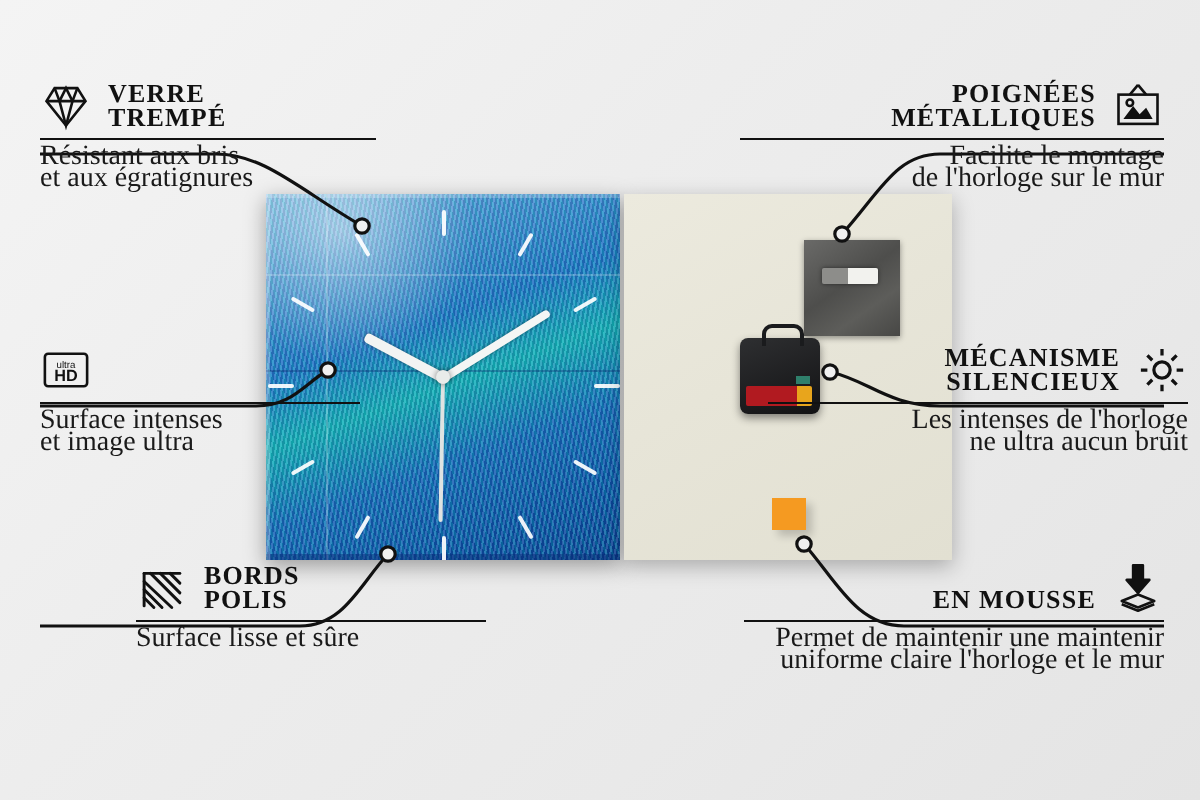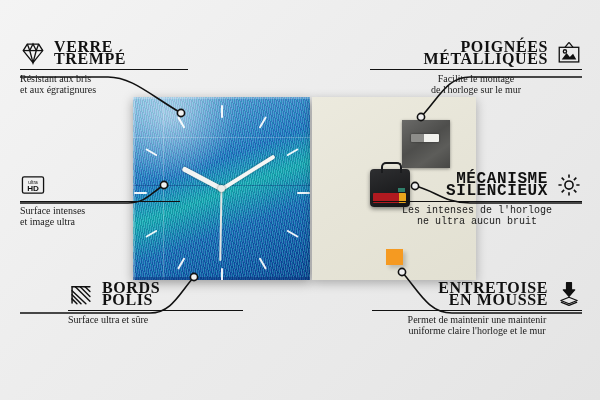--- a/index.html
+++ b/index.html
@@ -66,38 +66,38 @@
     background:linear-gradient(to right,#b11a20 0 78%,#e8a51c 78% 100%);border-radius:1px;}
   .mechanism .chip{position:absolute;right:5px;top:19px;width:7px;height:4px;background:#2f7f6b;}
   .foam{position:absolute;left:74px;top:152px;width:17px;height:16px;background:#f59a21;
     box-shadow:3px 3px 4px rgba(0,0,0,.18);}
 
   
   .callout{position:absolute;width:210px;}
   .callout .head{display:flex;align-items:center;gap:8px;}
   .callout.left .head{justify-content:flex-start;}
   .callout.right .head{justify-content:flex-end;}
-  .title{font-weight:bold;font-size:16px;letter-spacing:.6px;line-height:12.5px;color:#111;
+  .title{font-weight:bold;font-size:13px;letter-spacing:.6px;line-height:12.5px;color:#111;
     text-transform:uppercase;}
   .callout.right .title{text-align:right;}
   .rule{height:1.4px;background:#111;margin:3px 0 4px;}
-  .desc{font-size:10px;line-height:10.6px;color:#1a1a1a;}
-  .callout.right .desc{text-align:center;}
+  .desc{font-size:14px;line-height:10.6px;color:#1a1a1a;}
+  .callout.right .desc{text-align:right;}
   .ic{width:26px;height:26px;flex:0 0 26px;display:block;}
   .ic svg{width:26px;height:26px;display:block;}
 
   #c-verre{left:20px;top:40px;}
   #c-verre .rule{width:168px;}
   #c-impression{left:20px;top:172px;}
   #c-impression .rule{width:160px;}
   #c-bords{left:20px;top:281px;margin-left:48px;}
   #c-bords .rule{width:175px;}
   #c-poignees{left:370px;top:40px;width:212px;}
   #c-poignees .rule{width:212px;margin-left:auto;}
-  #c-mecanisme{left:372px;top:172px;width:210px;font-family:Liberation Mono, monospace;}
+  #c-mecanisme{left:384px;top:172px;width:210px;}
   #c-mecanisme .rule{width:210px;margin-left:auto;}
   #c-entretoise{left:372px;top:281px;width:210px;}
   #c-entretoise .rule{width:210px;margin-left:auto;}
 
   #wires{position:absolute;inset:0;pointer-events:none;}
 </style>
 </head>
 <body>
 
 <div id="stage">
@@ -233,21 +233,21 @@
         </g>
           </svg>
       </span>
       <span class="title">
         <span>BORDS</span><br>
         <span>POLIS</span>
       </span>
     </div>
     <div class="rule"></div>
     <div class="desc">
-      <span>Surface ultra et sûre</span>
+      <span>Surface lisse et sûre</span>
     </div>
   </div>
 
   <div class="callout right" id="c-poignees">
     <div class="head">
       <span class="title">
         <span>POIGNÉES</span><br>
         <span>MÉTALLIQUES</span>
       </span>
       <span class="ic">
@@ -287,21 +287,21 @@
     <div class="rule"></div>
     <div class="desc">
       <span>Les intenses de l'horloge</span><br>
       <span>ne ultra aucun bruit</span>
     </div>
   </div>
 
   <div class="callout right" id="c-entretoise">
     <div class="head">
       <span class="title">
-        <span>ENTRETOISE</span><br>
+        <br>
         <span>EN MOUSSE</span>
       </span>
       <span class="ic">
         <svg viewBox="0 0 32 32">
             <g fill="none" stroke="#111" stroke-width="1.6" stroke-linejoin="round">
           <path d="M13 2 h6 v9 h4 l-7 8 l-7 -8 h4 Z" fill="#111"></path>
           <path d="M16 20 l10 4 l-10 4 l-10 -4 Z"></path>
           <path d="M6 26 l10 4 l10 -4"></path>
         </g>
           </svg>

